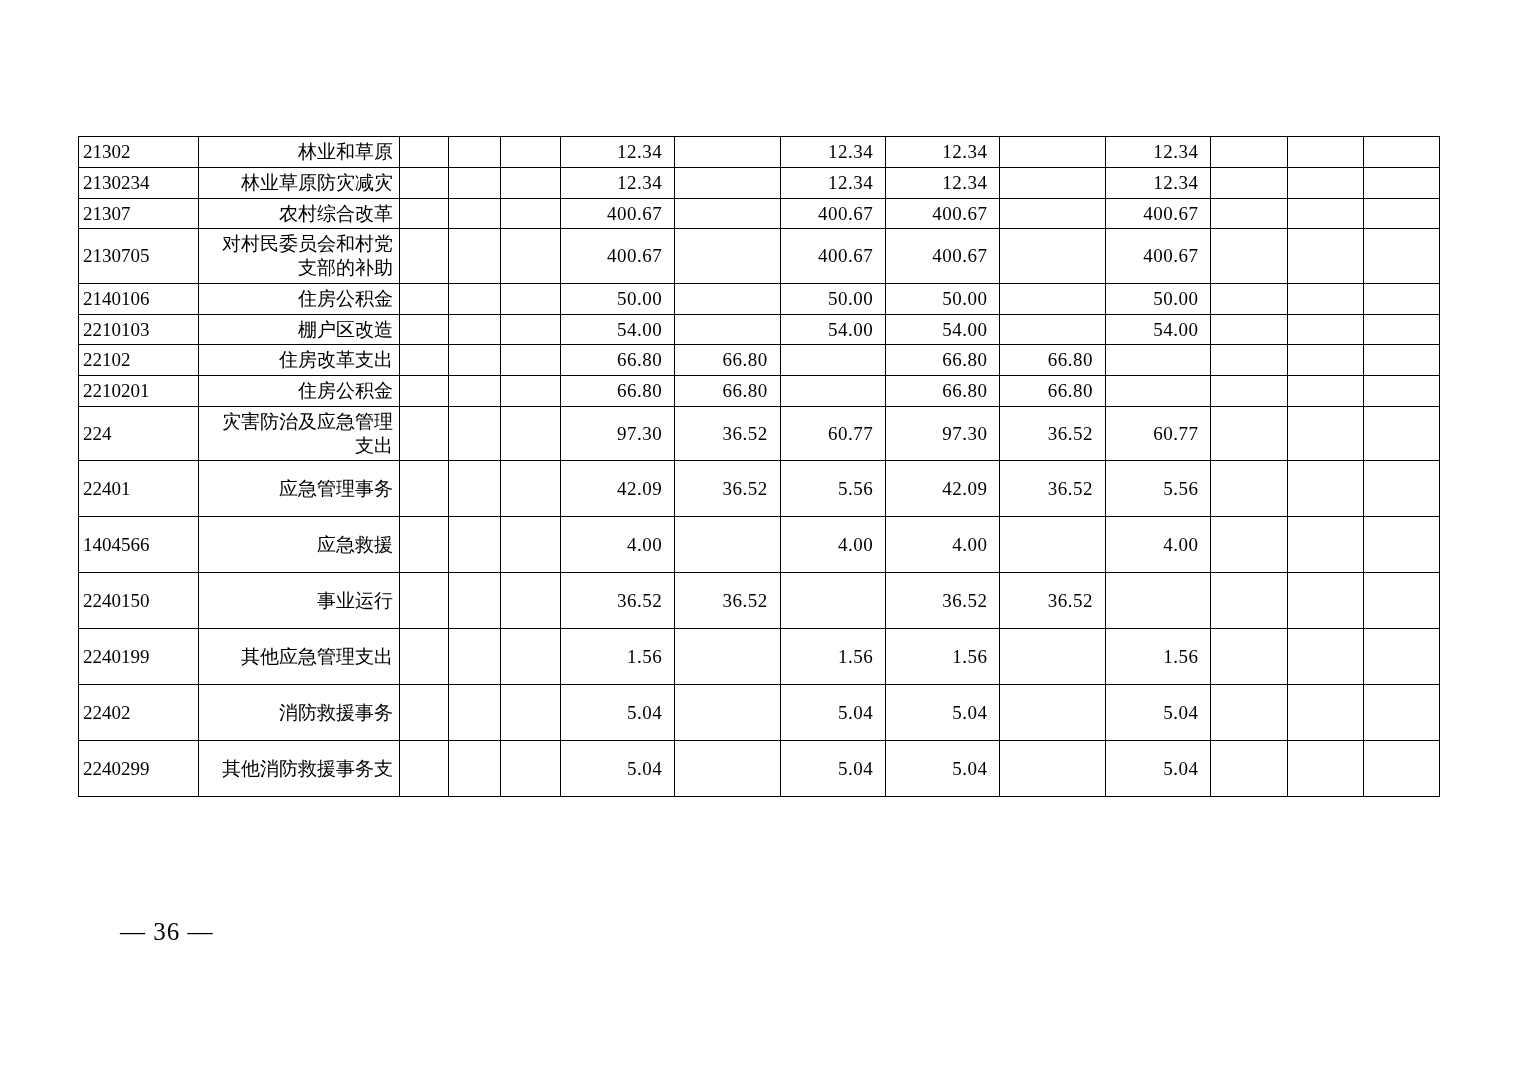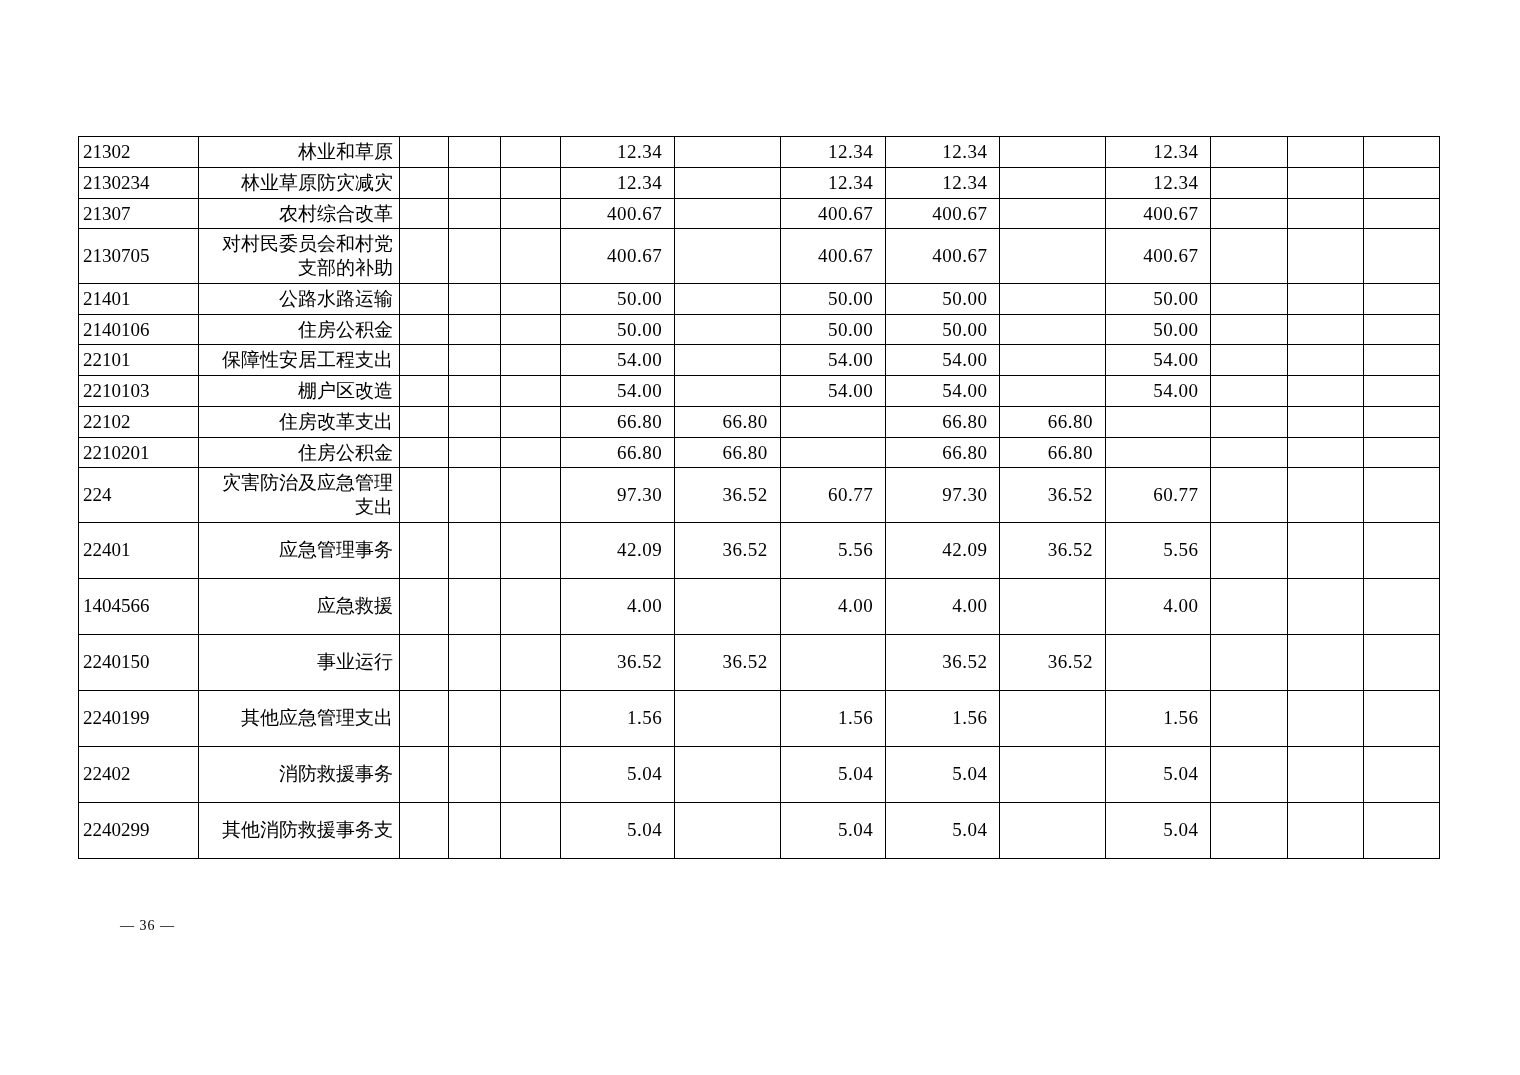--- a/index.html
+++ b/index.html
@@ -58,21 +58,21 @@
   }
   td.blank {
     text-align: center;
   }
   .r-tall td { height: 52px; }
   .r-xtall td { height: 56px; }
   .page-number {
     position: absolute;
     left: 120px;
     top: 918px;
-    font-size: 14px;
+    font-size: 25px;
     font-family: "Liberation Serif", serif;
     letter-spacing: 1px;
   }
 </style>
 </head>
 <body>
 
 <div class="page">
   <table class="budget-table">
     <colgroup>
@@ -150,63 +150,31 @@
           <td class="num"></td>
           <td class="num">400.67</td>
           <td class="num">400.67</td>
           <td class="num"></td>
           <td class="num">400.67</td>
           <td class="blank"></td>
           <td class="blank"></td>
           <td class="blank"></td>
         </tr>
         <tr>
-          <td class="code">21401</td>
-          <td class="name">公路水路运输</td>
+          <td class="code">2140106</td>
+          <td class="name">住房公积金</td>
           <td class="blank"></td>
           <td class="blank"></td>
           <td class="blank"></td>
           <td class="num">50.00</td>
           <td class="num"></td>
           <td class="num">50.00</td>
           <td class="num">50.00</td>
           <td class="num"></td>
           <td class="num">50.00</td>
-          <td class="blank"></td>
-          <td class="blank"></td>
-          <td class="blank"></td>
-        </tr>
-        <tr>
-          <td class="code">2140106</td>
-          <td class="name">住房公积金</td>
-          <td class="blank"></td>
-          <td class="blank"></td>
-          <td class="blank"></td>
-          <td class="num">50.00</td>
-          <td class="num"></td>
-          <td class="num">50.00</td>
-          <td class="num">50.00</td>
-          <td class="num"></td>
-          <td class="num">50.00</td>
-          <td class="blank"></td>
-          <td class="blank"></td>
-          <td class="blank"></td>
-        </tr>
-        <tr>
-          <td class="code">22101</td>
-          <td class="name">保障性安居工程支出</td>
-          <td class="blank"></td>
-          <td class="blank"></td>
-          <td class="blank"></td>
-          <td class="num">54.00</td>
-          <td class="num"></td>
-          <td class="num">54.00</td>
-          <td class="num">54.00</td>
-          <td class="num"></td>
-          <td class="num">54.00</td>
           <td class="blank"></td>
           <td class="blank"></td>
           <td class="blank"></td>
         </tr>
         <tr>
           <td class="code">2210103</td>
           <td class="name">棚户区改造</td>
           <td class="blank"></td>
           <td class="blank"></td>
           <td class="blank"></td>

